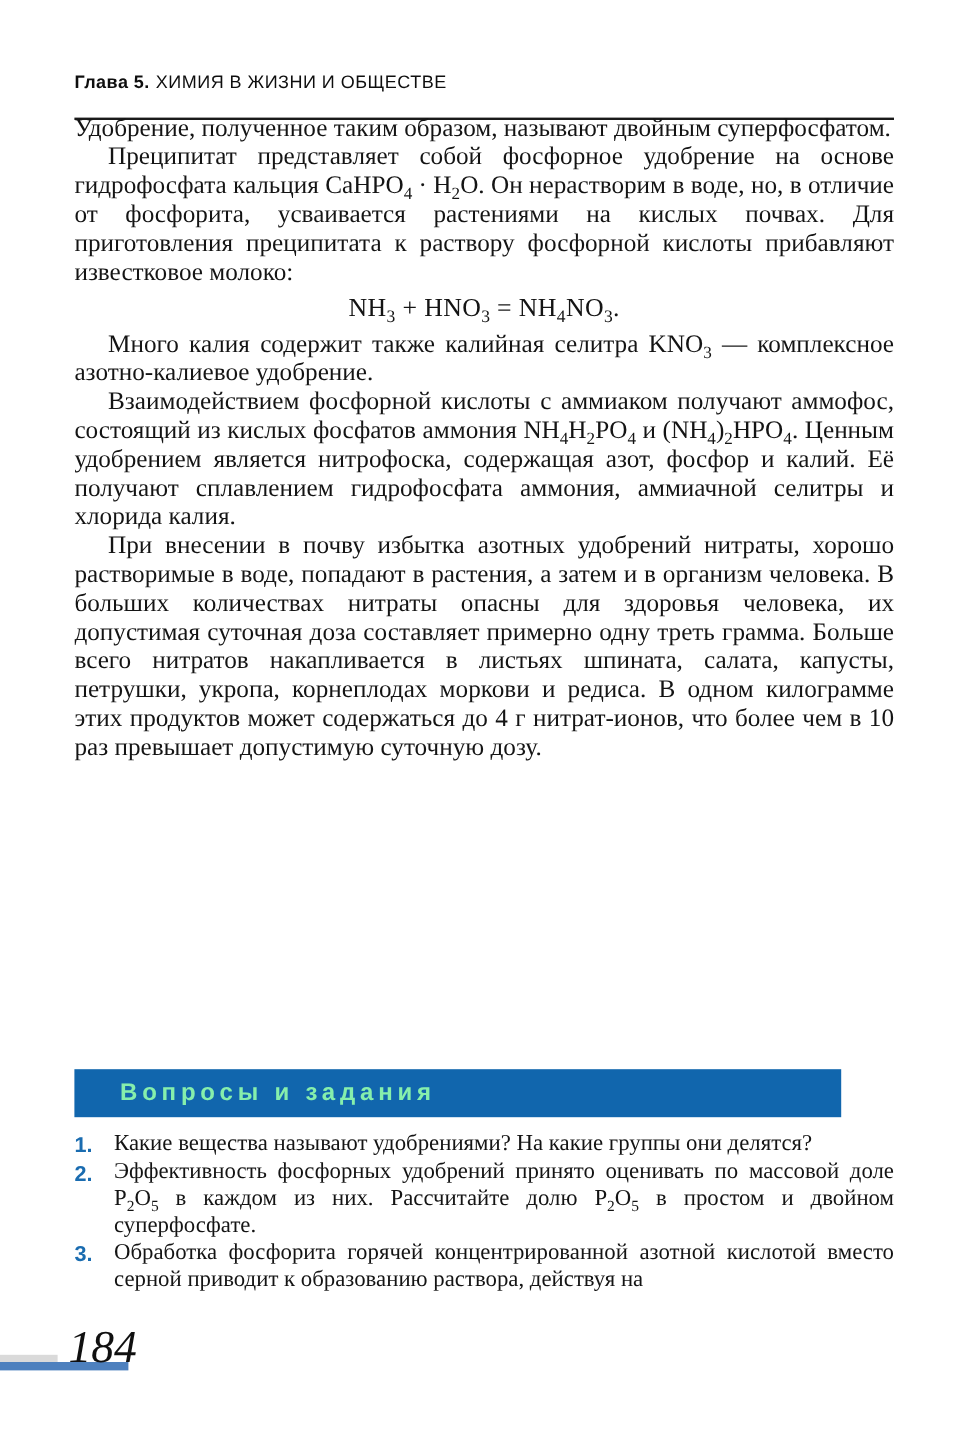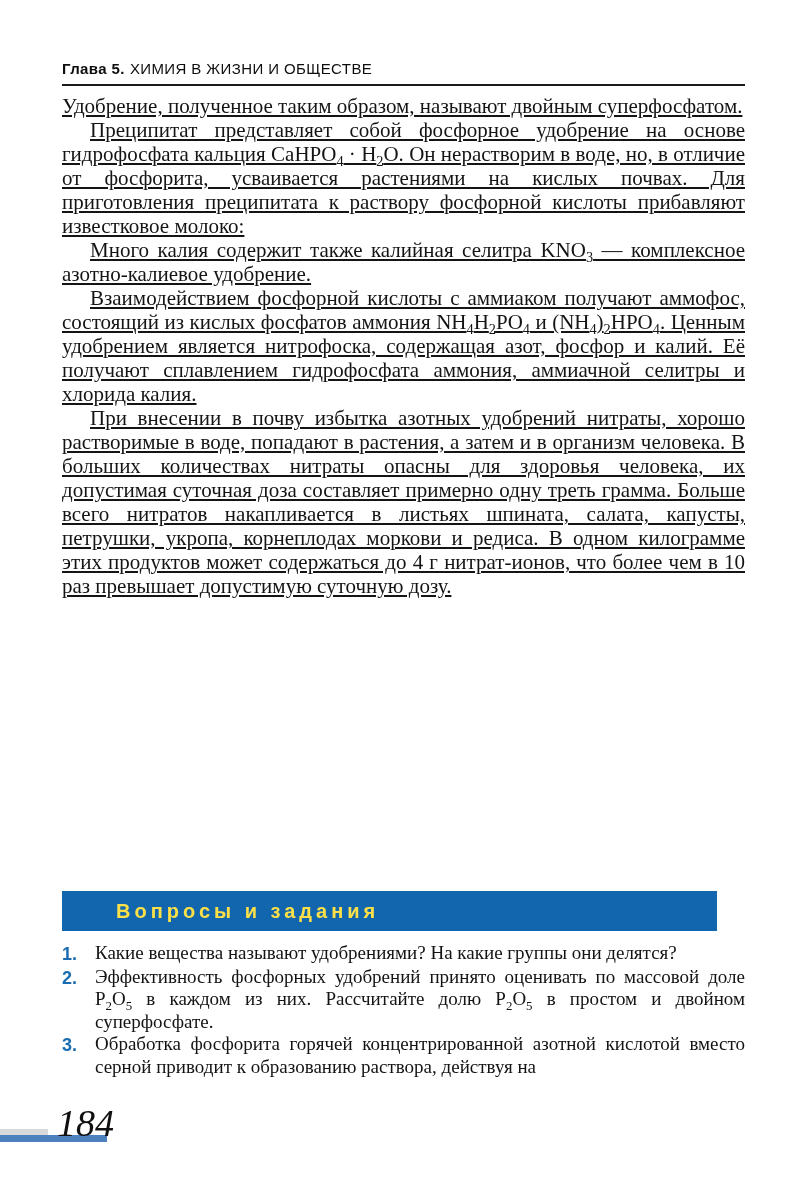--- a/index.html
+++ b/index.html
@@ -4,43 +4,43 @@
 <style>
   html,body{margin:0;padding:0;background:#ffffff;}
   .page{
     position:relative;width:794px;height:1191px;background:#ffffff;
     font-family:"Liberation Serif",serif;color:#141414;overflow:hidden;
   }
   
   .chapter-header{
     position:absolute;left:62px;top:60px;width:683px;
     font-family:"Liberation Sans",sans-serif;font-size:15px;letter-spacing:.4px;
-    color:#0e0e0e;padding-bottom:7px;border-bottom:2.5px solid #1a1a1a;
+    color:#0e0e0e;padding-bottom:21px;border-bottom:2.5px solid #1a1a1a;
     white-space:nowrap;
   }
   .chapter-label{font-weight:bold;}
   .chapter-title{margin-left:5px;}
   
   .body-text{
     position:absolute;left:62px;top:94px;width:683px;height:794px;
     font-size:21px;line-height:24px;text-align:justify;overflow:hidden;
     hyphens:auto;
   }
-  .body-text p{margin:0;text-indent:28px;text-decoration:underline;}
+  .body-text p{margin:0;text-indent:28px;}
   .body-text p.no-indent{text-indent:0;}
   .body-text p.formula{
     text-indent:0;text-align:center;margin:6px 0;font-size:21.5px;letter-spacing:.3px;
   }
   sub{font-size:68%;line-height:0;}
   
   .questions-block{position:absolute;left:62px;top:891px;width:683px;}
   .questions-banner{
     width:601px;height:40px;background:#1166ad;
-    color:#fde047;font-family:"Liberation Sans",sans-serif;font-weight:bold;
-    font-size:20px;letter-spacing:4px;line-height:41px;padding-left:54px;
+    color:#86efac;font-family:"Liberation Sans",sans-serif;font-weight:bold;
+    font-size:20px;letter-spacing:4px;line-height:41px;padding-left:38px;
   }
   .questions{margin-top:11px;font-size:19px;line-height:22.5px;}
   .question{display:flex;}
   .q-num{
     flex:0 0 33px;font-family:"Liberation Sans",sans-serif;font-weight:bold;
     color:#1a6cb0;font-size:18px;padding-top:1px;
   }
   .q-text{flex:1;text-align:justify;hyphens:auto;}
   
   .footer-gray-bar{position:absolute;left:0;top:1129px;width:48px;height:7px;background:#dadada;}
@@ -55,20 +55,21 @@
 
 <div class="page">
 
   <div class="chapter-header">
     <span class="chapter-label">Глава 5.</span><span class="chapter-title">ХИМИЯ В ЖИЗНИ И ОБЩЕСТВЕ</span>
   </div>
 
   <div class="body-text">
     <p class="no-indent">Удобрение, полученное таким образом, называют двойным суперфосфатом.</p>
     <p>Преципитат представляет собой фосфорное удобрение на основе гидрофосфата кальция CaHPO<sub>4</sub> · H<sub>2</sub>O. Он нерастворим в воде, но, в отличие от фосфорита, усваивается растениями на кислых почвах. Для приготовления преципитата к раствору фосфорной кислоты прибавляют известковое молоко:</p>
+    <p class="formula">NH<sub>3</sub> + HNO<sub>3</sub> = NH<sub>4</sub>NO<sub>3</sub>.</p>
     <p>Много калия содержит также калийная селитра KNO<sub>3</sub> — комплексное азотно-калиевое удобрение.</p>
     <p>Взаимодействием фосфорной кислоты с аммиаком получают аммофос, состоящий из кислых фосфатов аммония NH<sub>4</sub>H<sub>2</sub>PO<sub>4</sub> и (NH<sub>4</sub>)<sub>2</sub>HPO<sub>4</sub>. Ценным удобрением является нитрофоска, содержащая азот, фосфор и калий. Её получают сплавлением гидрофосфата аммония, аммиачной селитры и хлорида калия.</p>
     <p>При внесении в почву избытка азотных удобрений нитраты, хорошо растворимые в воде, попадают в растения, а затем и в организм человека. В больших количествах нитраты опасны для здоровья человека, их допустимая суточная доза составляет примерно одну треть грамма. Больше всего нитратов накапливается в листьях шпината, салата, капусты, петрушки, укропа, корнеплодах моркови и редиса. В одном килограмме этих продуктов может содержаться до 4 г нитрат-ионов, что более чем в 10 раз превышает допустимую суточную дозу.</p>
   </div>
 
   <div class="questions-block">
     <div class="questions-banner">
       <span>Вопросы и задания</span>
     </div>
     <div class="questions">

